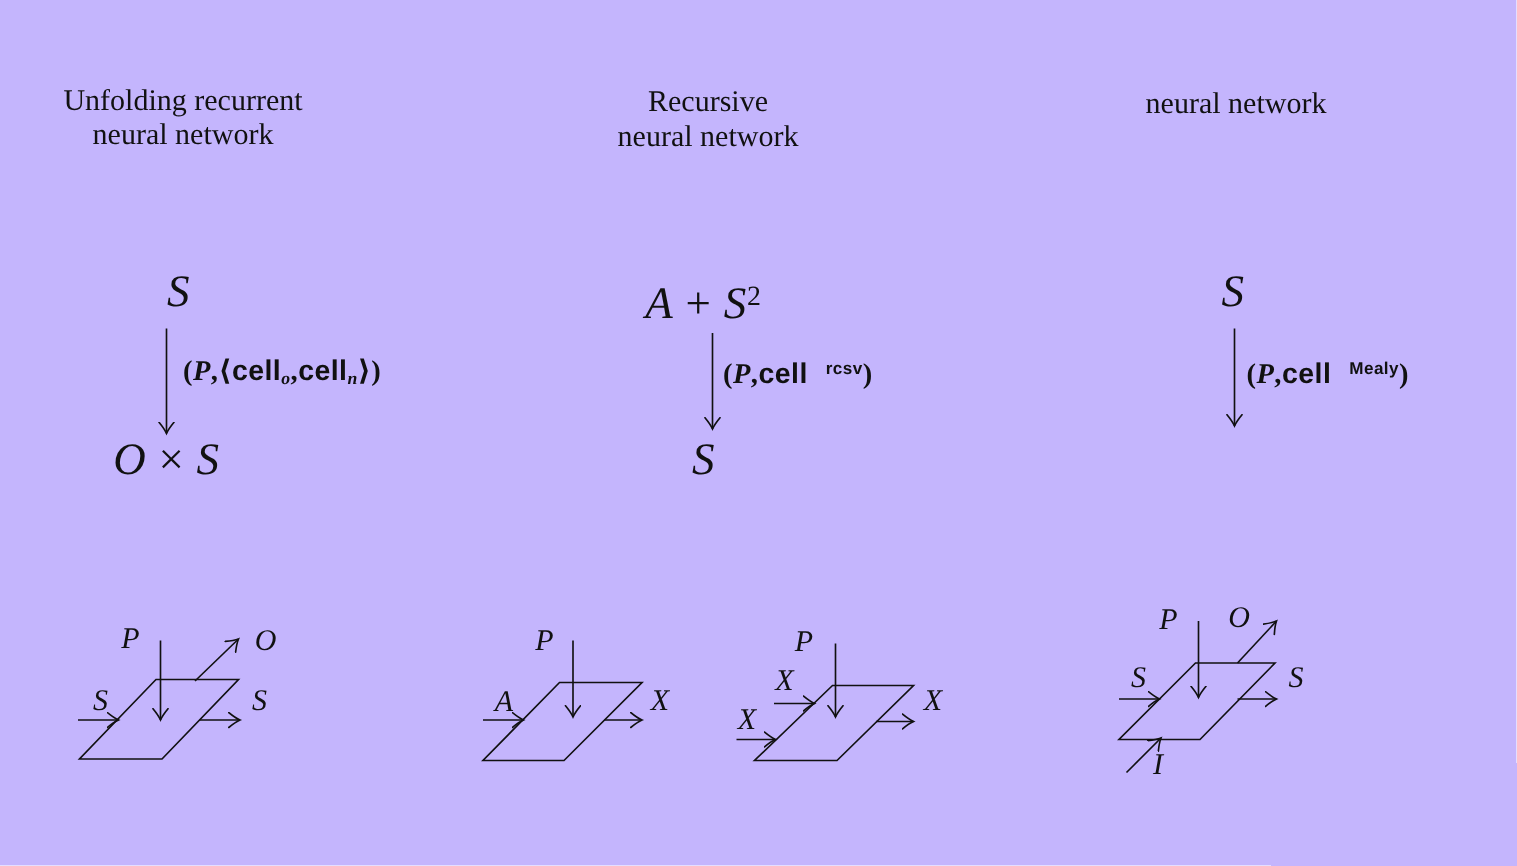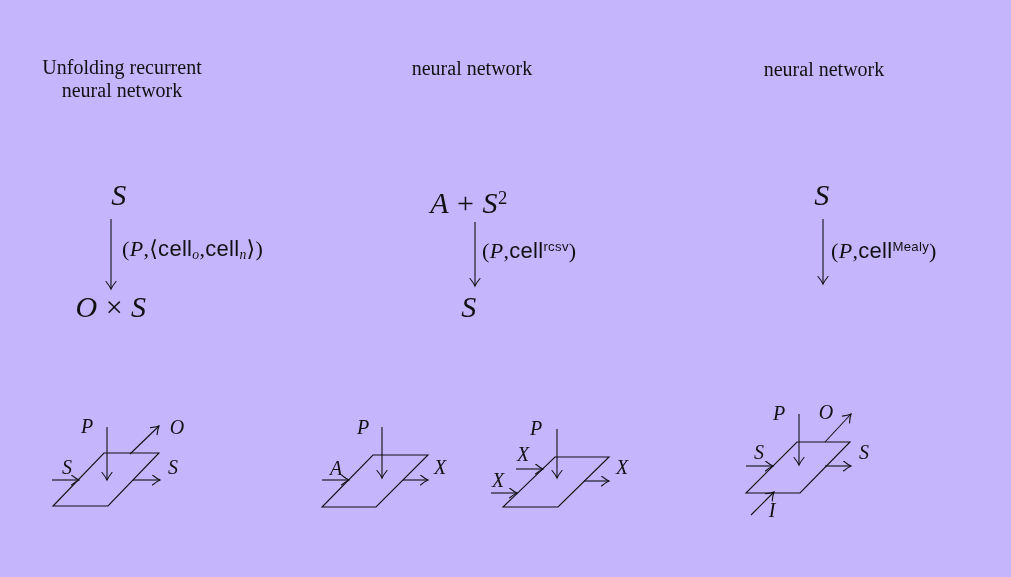--- a/index.html
+++ b/index.html
@@ -17,31 +17,31 @@
 
   .col-title {
     transform: translateX(-50%);
     text-align: center;
     font-size: 20px;
     line-height: 23px;
     color: #111111;
   }
   .math { font-size: 30px; line-height: 1; letter-spacing: 0.5px; }
   .math.centered { transform: translateX(-50%); }
-  .arrow-label { font-size: 22px; line-height: 1; letter-spacing: 0.3px; }
+  .arrow-label { font-size: 19px; line-height: 1; letter-spacing: 0.3px; font-weight: bold; }
   .fig-label { font-size: 20px; line-height: 1; font-style: italic; transform: translateX(-50%); }
 
   
   .seg-up { font-style: normal; }
   .seg-it { font-style: italic; }
   .seg-sf { font-style: normal; font-family: "Liberation Sans", "DejaVu Sans", sans-serif; }
   .seg-ang { font-style: normal; font-family: "DejaVu Sans", sans-serif; }
   .seg-sub { font-style: italic; font-size: 62%; position: relative; top: 0.22em; }
   .seg-sup { font-style: normal; font-family: "Liberation Sans", "DejaVu Sans", sans-serif;
-             font-size: 60%; position: relative; top: -0.5em; }
+             font-size: 60%; position: relative; top: -0.5em; padding-left: 12px; }
   .seg-sup-up { font-style: normal; font-size: 62%; position: relative; top: -0.5em; }
 </style>
 </head>
 <body>
 
 <div class="canvas">
 
   <svg class="lines" width="1011" height="577" viewBox="0 0 1011 577">
     <defs>
       <marker id="ah" markerWidth="12" markerHeight="12" refX="8" refY="5.5" orient="auto" markerUnits="userSpaceOnUse">
@@ -76,20 +76,21 @@
     <line x1="746" y1="466" x2="773" y2="466" stroke="#111111" stroke-width="1.1" marker-end="url(#ah)"></line>
     <line x1="825" y1="466" x2="851" y2="466" stroke="#111111" stroke-width="1.1" marker-end="url(#ah)"></line>
     <line x1="751" y1="515" x2="774" y2="492" stroke="#111111" stroke-width="1.1" marker-end="url(#ah)"></line>
   </svg>
 
   <div class="txt col-title" style="left:122px; top:56px">
     <div>Unfolding recurrent</div>
     <div>neural network</div>
   </div>
   <div class="txt col-title" style="left:472px; top:57px">
+    <div>Recursive</div>
     <div>neural network</div>
   </div>
   <div class="txt col-title" style="left:824px; top:58px">
     <div>neural network</div>
   </div>
 
   <div class="txt math centered" style="left:119px; top:180px"><span class="seg-it">S</span></div>
   <div class="txt arrow-label" style="left:122px; top:238px"><span class="seg-up">(</span><span class="seg-it">P</span><span class="seg-up">,</span><span class="seg-ang">⟨</span><span class="seg-sf">cell</span><span class="seg-sub">o</span><span class="seg-up">,</span><span class="seg-sf">cell</span><span class="seg-sub">n</span><span class="seg-ang">⟩</span><span class="seg-up">)</span></div>
   <div class="txt math centered" style="left:111px; top:292px"><span class="seg-it">O</span><span class="seg-up"> × </span><span class="seg-it">S</span></div>
 

